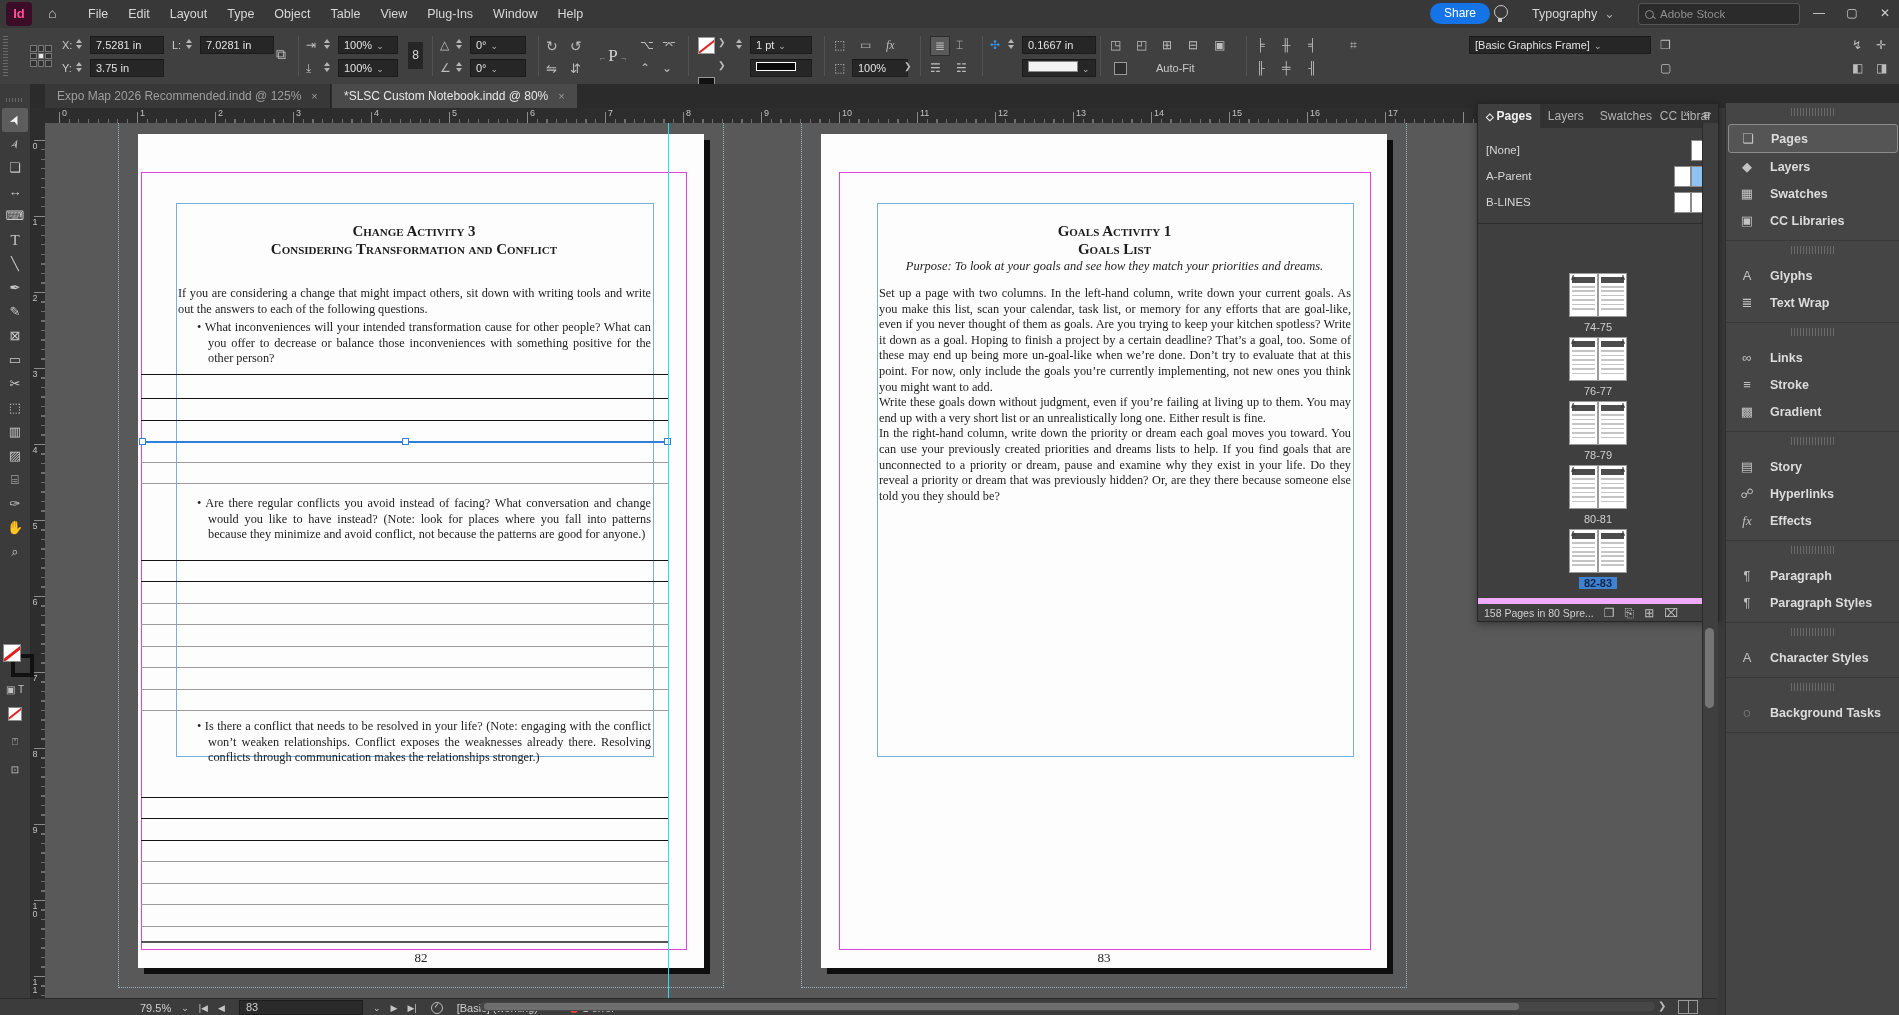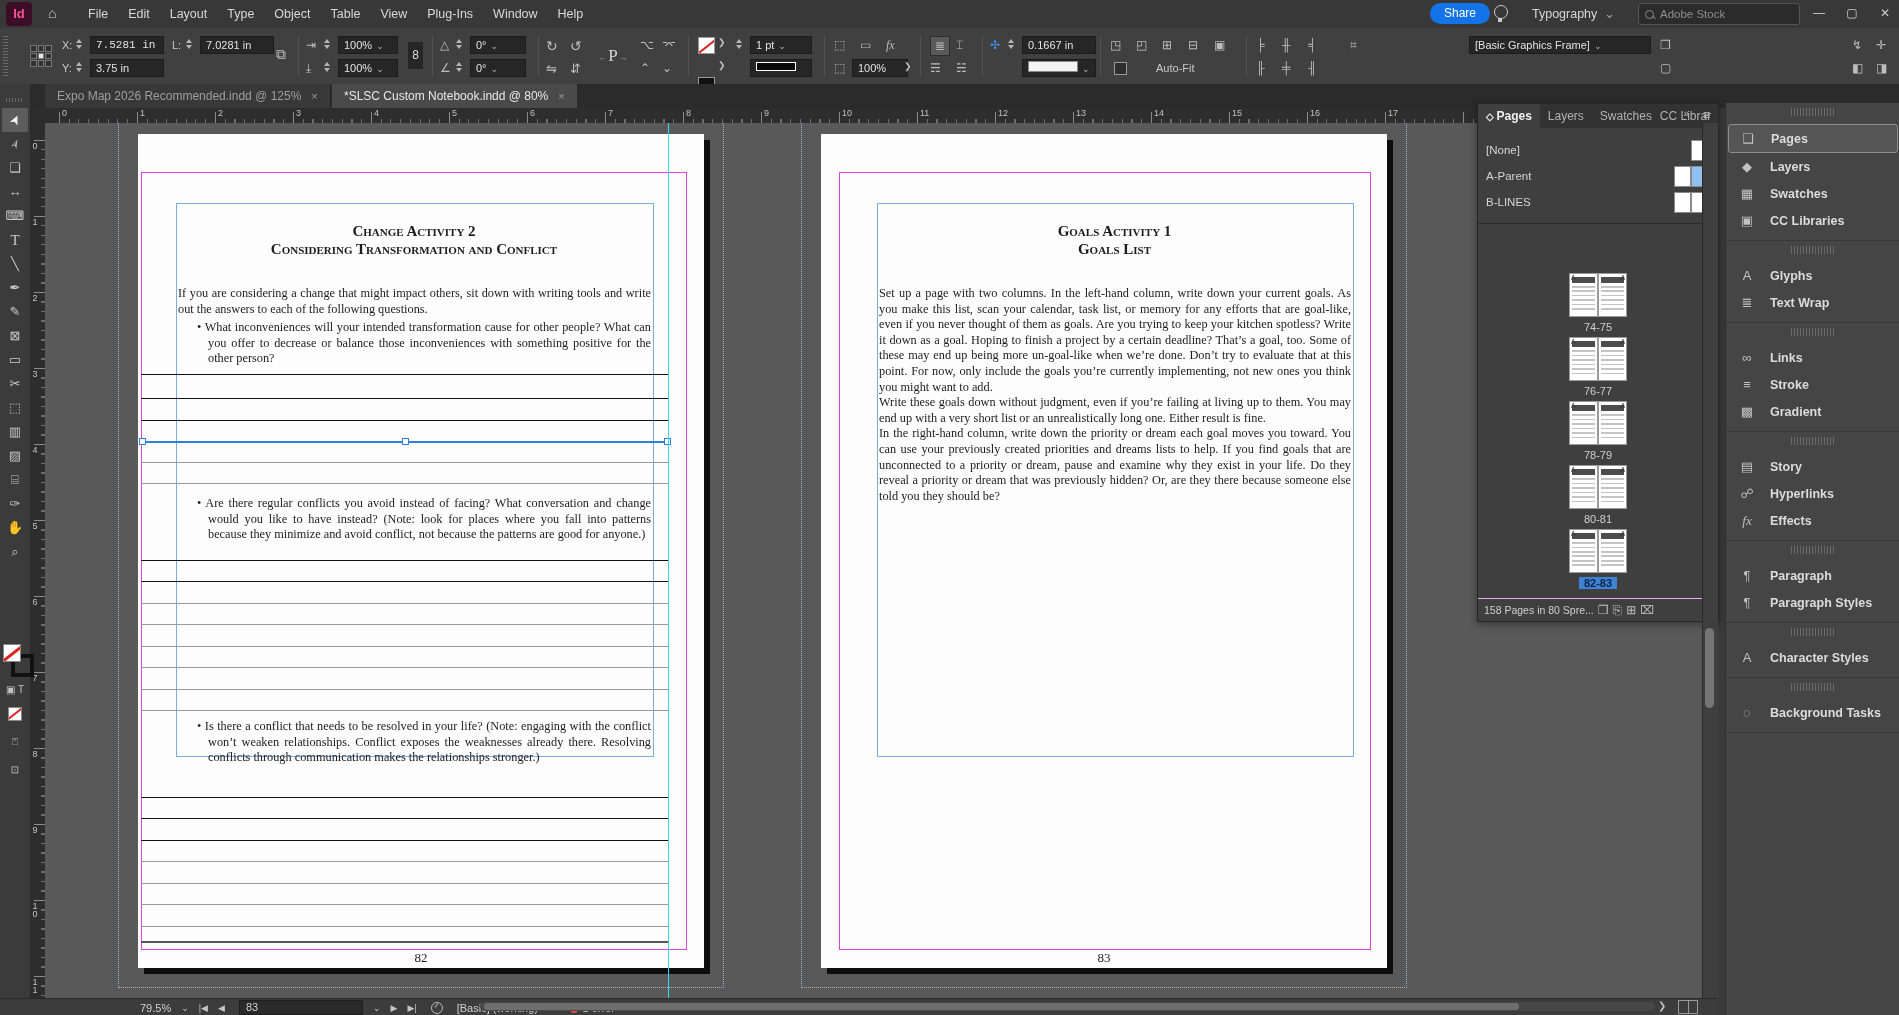--- a/index.html
+++ b/index.html
@@ -129,22 +129,22 @@
   .tpage{flex:1;background:#fff;border:1px solid #9a9a9a;position:relative;overflow:hidden;}
   .tpage::after{content:"";position:absolute;left:2px;right:2px;top:3px;height:34px;
       background:repeating-linear-gradient(#c4c4c4 0 1.5px,transparent 1.5px 4.5px);}
   .tpage::before{content:"A";position:absolute;top:0;font-size:6.5px;color:#333;z-index:2;}
   .tpage.l::before{left:1px;} .tpage.r::before{right:1px;}
   .tpage .bar{position:absolute;left:2px;right:2px;top:3px;height:6px;background:#4c4c4c;z-index:1;}
   .slabel{display:inline-block;margin-top:3px;font-size:11px;color:#cfcfcf;padding:0 5px;}
   .slabel.sel{background:#3f82d2;color:#0c2647;font-weight:bold;}
   #ppScroll{position:absolute;right:2px;top:128px;width:10px;height:360px;background:#353535;border-radius:5px;}
   #ppThumb{position:absolute;right:2px;top:315px;width:10px;height:28px;background:#7d7d7d;border-radius:5px;}
-  #ppBottom{position:absolute;left:0;bottom:0;width:100%;height:23px;border-top:1px solid #f0abfc;
-            display:flex;align-items:center;font-size:10.5px;color:#cfcfcf;padding:4px 6px;box-sizing:border-box;gap:4px;}
+  #ppBottom{position:absolute;left:0;bottom:0;width:100%;height:23px;border-top:6px solid #f0abfc;
+            display:flex;align-items:center;font-size:10.5px;color:#cfcfcf;padding:4px 6px;box-sizing:border-box;gap:10px;}
   #ppBottom .bico{font-size:12px;color:#c0c0c0;}
   
   #dock{left:1725px;top:103px;width:174px;height:912px;background:#454545;border-left:1px solid #2e2e2e;}
   .dockgroup{border-bottom:1px solid #383838;padding:3px 0 6px 0;}
   .dockhandle{height:8px;background:repeating-linear-gradient(90deg,#6a6a6a 0 1px,transparent 1px 3px);
               width:44px;margin:2px auto 2px auto;background-clip:content-box;padding:3px 0;}
   .dockitem{display:flex;align-items:center;height:27px;gap:12px;padding:0 8px;margin:0 2px;border-radius:3px;}
   .dockitem.active{background:#555555;border:1px solid #8c8c8c;}
   .dockglyph{width:22px;text-align:center;font-size:13px;color:#c2c2c2;flex:0 0 auto;}
   .dockglyph.fx{font-style:italic;font-family:"Liberation Serif",serif;}
@@ -209,21 +209,21 @@
         <span></span>
         <span></span>
         <span></span>
         <span></span>
     </div>
     <div class="lbl abs" style="left:62px;top:11px;" data-name="x-label">X:</div>
     <div class="stp abs" style="left:76px;top:8px;" data-name="x-stepper">
         <i class="u"></i>
         <i class="d"></i>
       </div>
-    <div class="fld abs" style="left:90px;top:8px;width:62px;font-family:Liberation Mono, monospace;" data-name="x-field">7.5281 in</div>
+    <div class="fld abs" style="left:90px;top:8px;width:62px;" data-name="x-field">7.5281 in</div>
     <div class="lbl abs" style="left:62px;top:34px;" data-name="y-label">Y:</div>
     <div class="stp abs" style="left:76px;top:31px;" data-name="y-stepper">
         <i class="u"></i>
         <i class="d"></i>
       </div>
     <div class="fld abs" style="left:90px;top:31px;width:62px;" data-name="y-field">3.75 in</div>
     <div class="lbl abs" style="left:172px;top:11px;" data-name="l-label">L:</div>
     <div class="stp abs" style="left:186px;top:8px;" data-name="l-stepper">
         <i class="u"></i>
         <i class="d"></i>
@@ -405,21 +405,21 @@
 
   <div id="canvas" class="abs" data-name="document-canvas">
 
     <div class="bleed" style="left:73px;top:-9px;width:604px;height:872px;" data-name="bleed-guide-left"></div>
     <div class="bleed" style="left:756px;top:-9px;width:604px;height:872px;" data-name="bleed-guide-right"></div>
 
     <div class="page" style="left:93px;" data-name="page-82">
       <div class="marginbox" style="left:3px;top:38px;width:544px;height:776px;" data-name="margin-guides"></div>
       <div class="tframe" style="left:38px;top:69px;width:476px;height:552px;" data-name="text-frame"></div>
       <div class="heads" style="left:38px;top:88px;width:476px;" data-name="page-heading">
-        <div class="t1" data-name="activity-title">Change Activity 2</div>
+        <div class="t1" data-name="activity-title">Change Activity 3</div>
         <div class="t2" data-name="activity-subtitle">Considering Transformation and Conflict</div>
       </div>
       <div class="doctext bullet" style="left:40px;top:186px;width:473px;box-sizing:border-box;" data-name="bullet-1">What inconveniences will your intended transformation cause for other people? What can you offer to decrease or balance those inconveniences with something positive for the other person?</div>
       <div class="doctext" style="left:40px;top:152px;width:473px;" data-name="intro-paragraph">If you are considering a change that might impact others, sit down with writing tools and write out the answers to each of the following questions.</div>
       <div class="doctext bullet" style="left:40px;top:362px;width:473px;box-sizing:border-box;" data-name="bullet-2">Are there regular conflicts you avoid instead of facing? What conversation and change would you like to have instead? (Note: look for places where you fall into patterns because they minimize and avoid conflict, not because the patterns are good for anyone.)</div>
       <div class="doctext bullet" style="left:40px;top:585px;width:473px;box-sizing:border-box;" data-name="bullet-3">Is there a conflict that needs to be resolved in your life? (Note: engaging with the conflict won’t weaken relationships. Conflict exposes the weaknesses already there. Resolving conflicts through communication makes the relationships stronger.)</div>
       <div id="ruledlines">
           <div class="rline" data-name="rule-line" style="top: 240px;"></div>
           <div class="rline" data-name="rule-line" style="top: 264px;"></div>
           <div class="rline" data-name="rule-line" style="top: 286px;"></div>
@@ -448,20 +448,21 @@
       <div class="hnd" style="left:526px;top:304px;" data-name="selection-handle"></div>
       <div class="pnum" data-name="page-number">82</div>
     </div>
 
     <div class="page" style="left:776px;" data-name="page-83">
       <div class="marginbox" style="left:18px;top:38px;width:530px;height:776px;" data-name="margin-guides"></div>
       <div class="tframe" style="left:56px;top:69px;width:475px;height:552px;" data-name="text-frame"></div>
       <div class="heads" style="left:56px;top:88px;width:475px;" data-name="page-heading">
         <div class="t1" data-name="activity-title">Goals Activity 1</div>
         <div class="t2" data-name="activity-subtitle">Goals List</div>
+        <div class="purpose" data-name="purpose-line">Purpose: To look at your goals and see how they match your priorities and dreams.</div>
       </div>
       <div class="doctext" style="left:58px;top:152px;width:472px;" data-name="body-text">
         <p class="para" data-name="paragraph">Set up a page with two columns. In the left-hand column, write down your current goals. As you make this list, scan your calendar, task list, or memory for any efforts that are goal-like, even if you never thought of them as goals. Are you trying to keep your kitchen spotless? Write it down as a goal. Hoping to finish a project by a certain deadline? That’s a goal, too. Some of these may end up being more un-goal-like when we’re done. Don’t try to evaluate that at this point. For now, only include the goals you’re currently implementing, not new ones you think you might want to add.</p>
         <p class="para" data-name="paragraph">Write these goals down without judgment, even if you’re failing at living up to them. You may end up with a very short list or an unrealistically long one. Either result is fine.</p>
         <p class="para" data-name="paragraph">In the right-hand column, write down the priority or dream each goal moves you toward. You can use your previously created priorities and dreams lists to help. If you find goals that are unconnected to a priority or dream, pause and examine why they exist in your life. Do they reveal a priority or dream that was previously hidden? Or, are they there because someone else told you they should be?</p>
       </div>
       <div class="pnum" data-name="page-number">83</div>
     </div>
 
     <div id="cyanguide" data-name="ruler-guide-cyan"></div>

